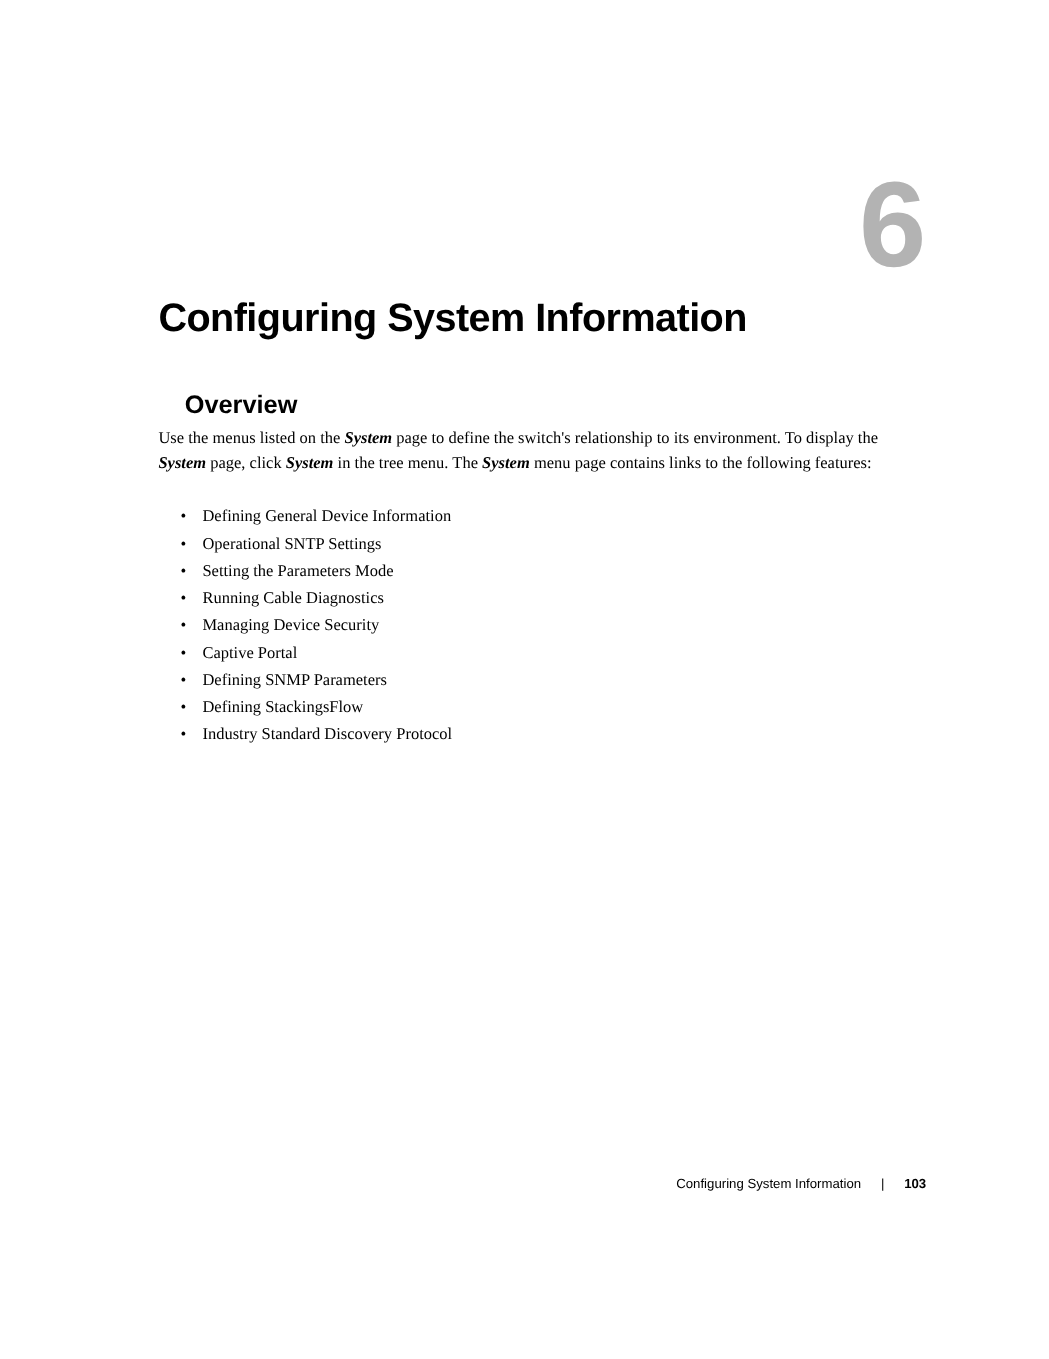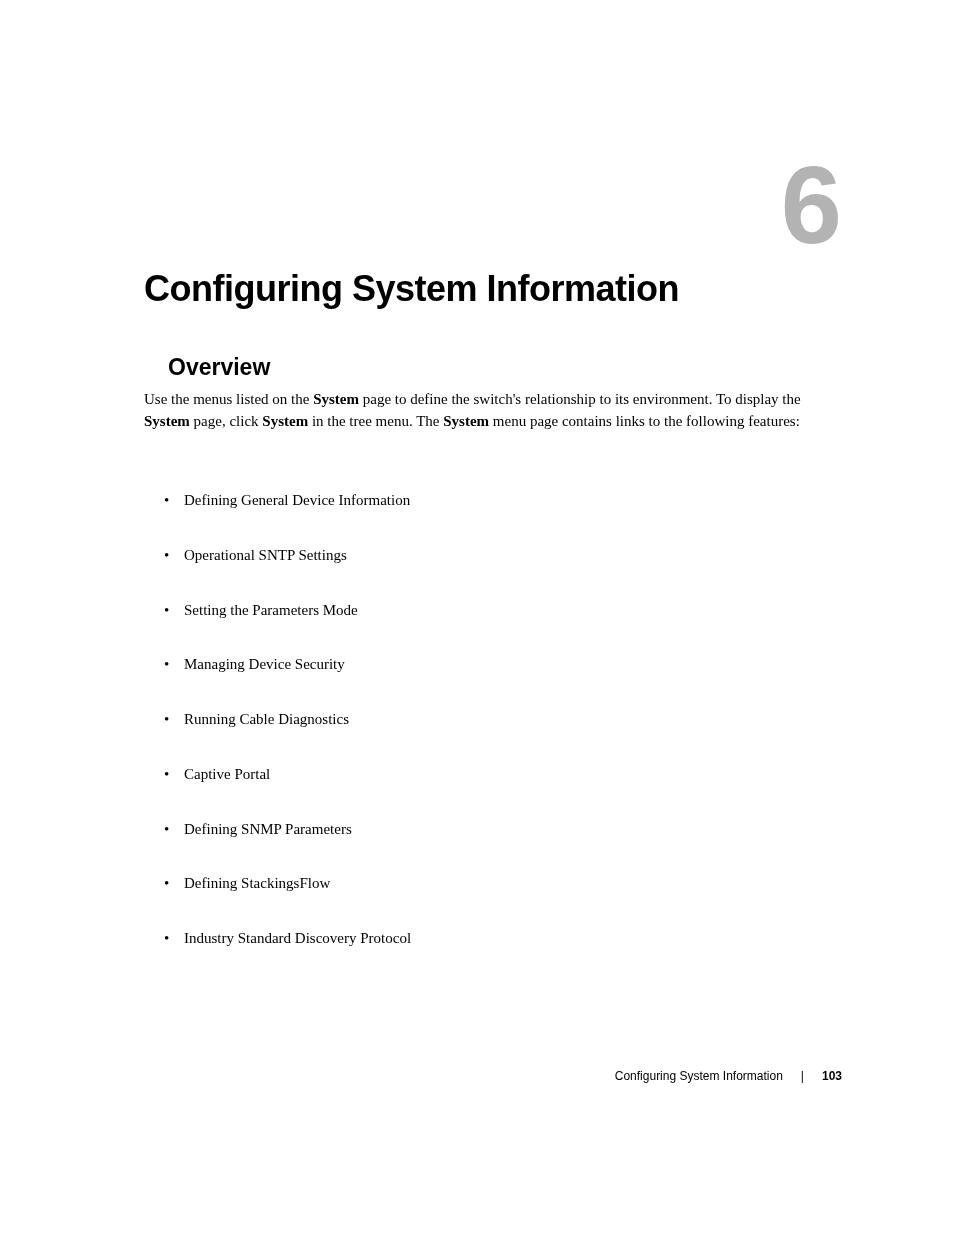--- a/index.html
+++ b/index.html
@@ -49,34 +49,34 @@
       position: absolute;
       top: 389px;
       left: 144px;
       width: 696px;
       font-size: 15px;
       line-height: 1.45;
       color: #000000;
     }
     .body-paragraph .bold {
       font-weight: bold;
+      font-style: italic;
     }
     .feature-list {
       position: absolute;
       top: 458px;
       left: 164px;
       list-style: none;
     }
     .feature-list li {
       font-size: 15px;
       line-height: 1.65;
       color: #000000;
       position: relative;
       padding-left: 20px;
-      margin-top: 30px;
     }
     .feature-list li::before {
       content: "•";
       position: absolute;
       left: 0;
       top: 0;
     }
     .page-footer {
       position: absolute;
       bottom: 152px;
@@ -109,22 +109,22 @@
 <h2 class="section-heading">Overview</h2>
 
 <p class="body-paragraph">
   <span>Use the menus listed on the </span><span class="bold">System</span><span> page to define the switch's relationship to its environment. To display the </span><span class="bold">System</span><span> page, click </span><span class="bold">System</span><span> in the tree menu. The </span><span class="bold">System</span><span> menu page contains links to the following features:</span>
 </p>
 
 <ul class="feature-list">
   <li>Defining General Device Information</li>
   <li>Operational SNTP Settings</li>
   <li>Setting the Parameters Mode</li>
+  <li>Running Cable Diagnostics</li>
   <li>Managing Device Security</li>
-  <li>Running Cable Diagnostics</li>
   <li>Captive Portal</li>
   <li>Defining SNMP Parameters</li>
   <li>Defining StackingsFlow</li>
   <li>Industry Standard Discovery Protocol</li>
 </ul>
 
 <div class="page-footer">
   <span class="footer-title">Configuring System Information</span>
   <span class="divider">|</span>
   <span class="page-num">103</span>

